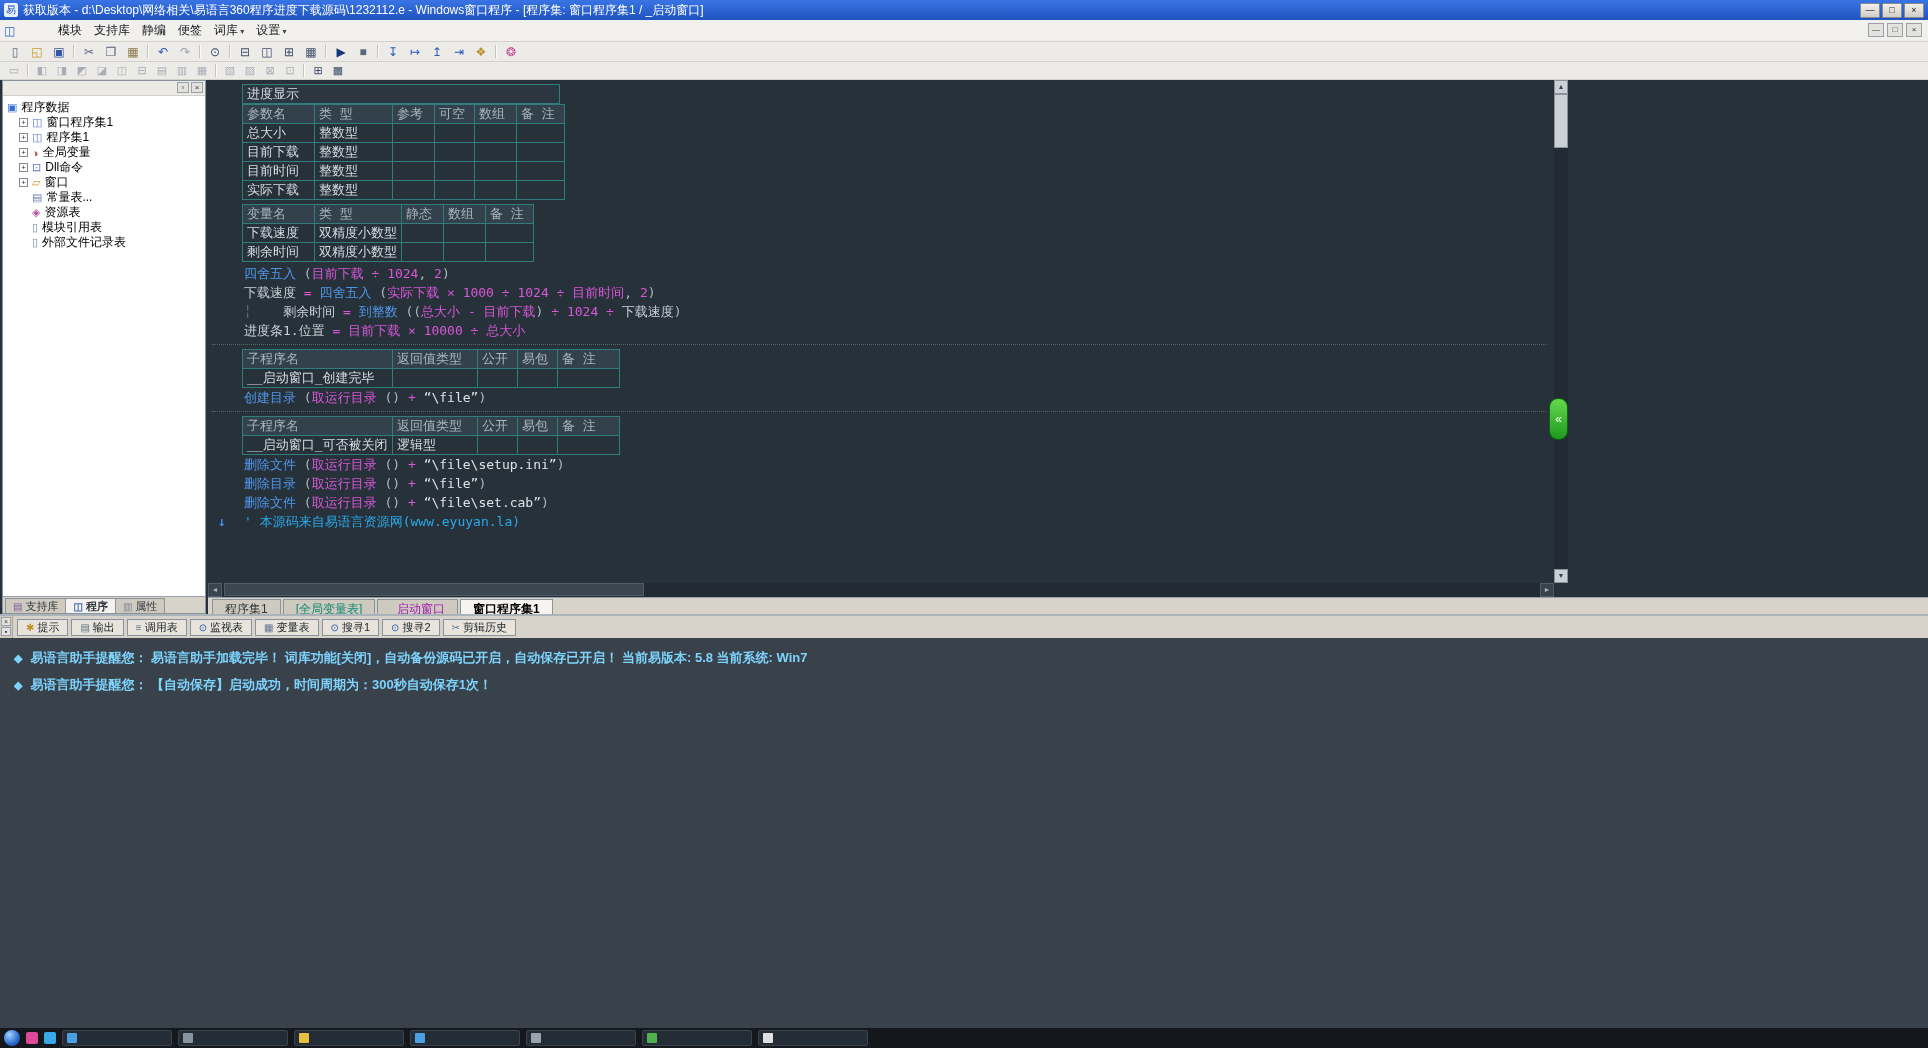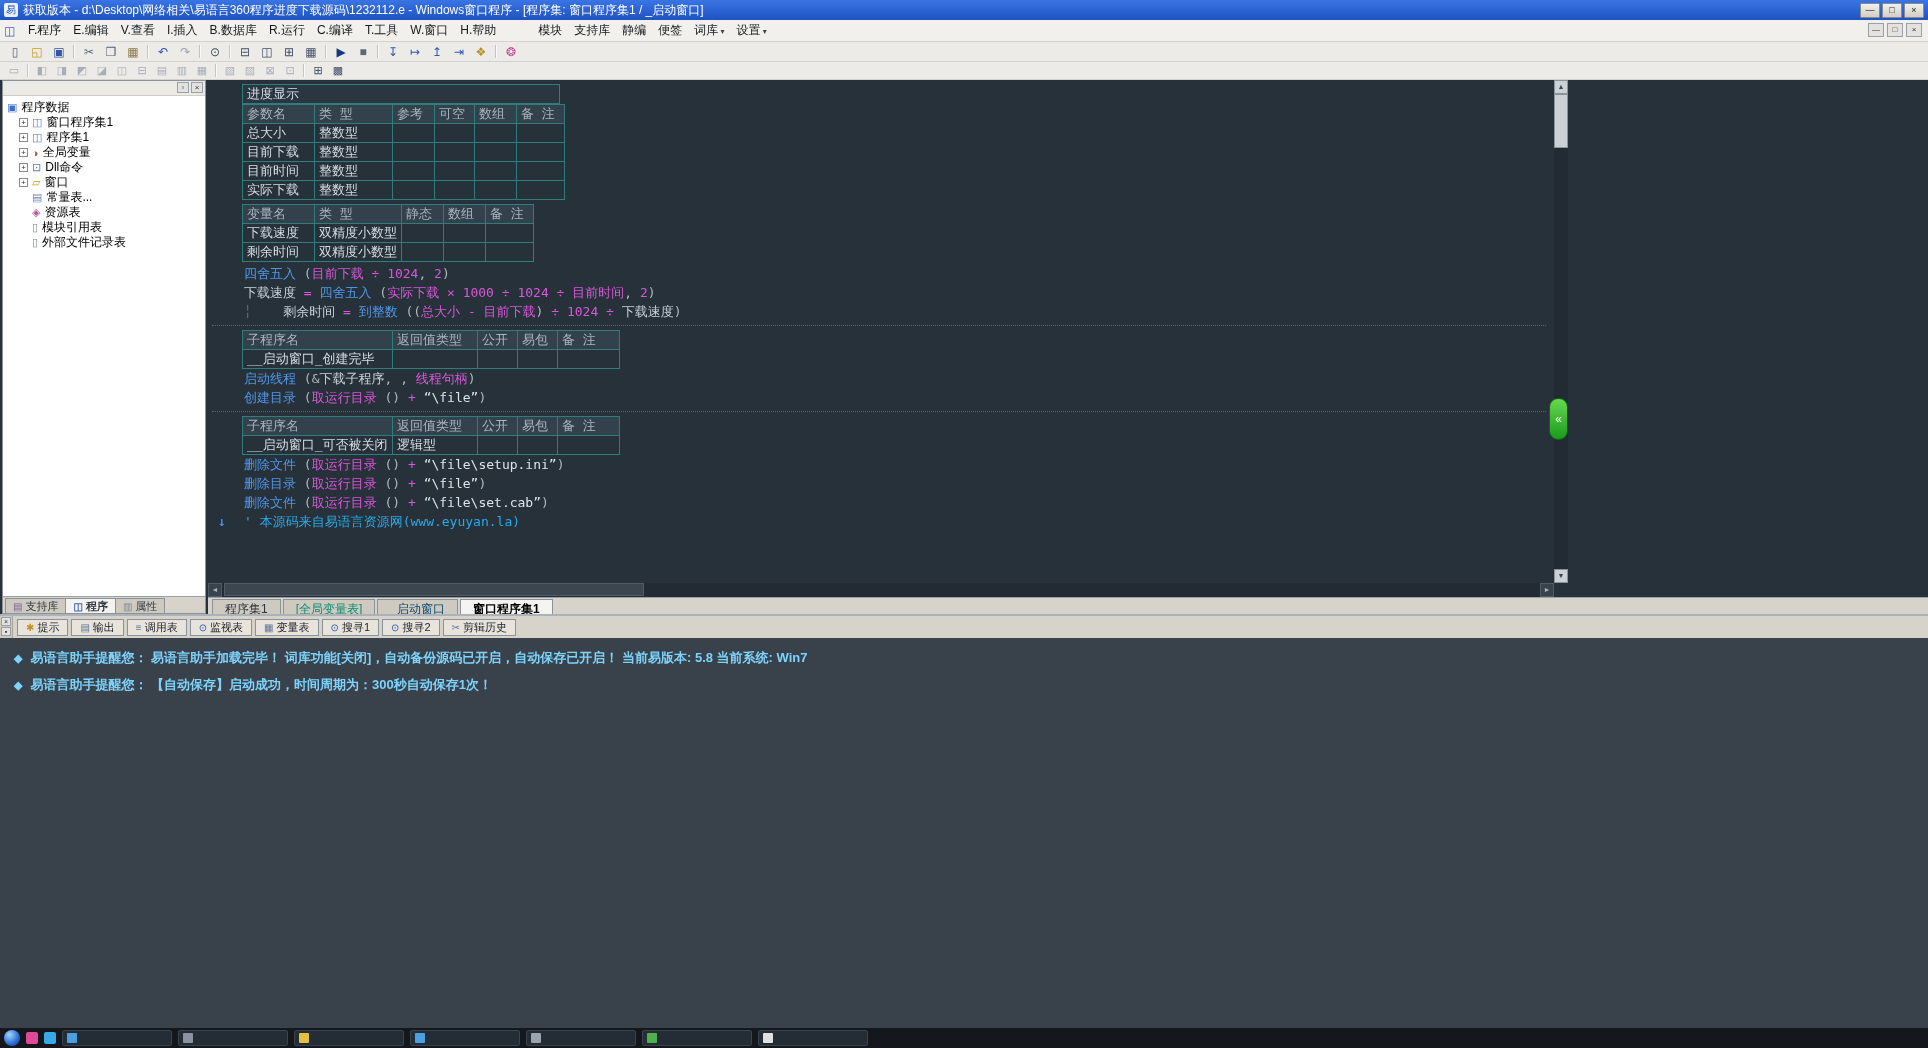--- a/index.html
+++ b/index.html
@@ -53,21 +53,21 @@
 .etable td{border:1px solid #2f7d7d;height:19px;padding:0 4px;color:#d5dde3;font-size:13px;white-space:nowrap;overflow:hidden;font-family:"DejaVu Sans Mono",monospace}
 .etable td.th{background:#33414d;color:#a9b5bf}
 .esep{height:9px;position:relative}
 .esep::before{content:"";position:absolute;left:-30px;right:4px;top:4px;border-top:1px dotted #5b656e}
 .code-line{height:19px;line-height:19px;white-space:pre;position:relative;padding-left:2px}
 .cmd{color:#4f96e8}.var{color:#d957d9}.lvar{color:#cad2d9}.op{color:#d957d9}.num{color:#d957d9}
 .pln{color:#aeb8c0}.str{color:#dde4ea}.cmt{color:#2aa9e8}.kw{color:#c9bb9e}.gd{color:#67717b}
 .lmarker{position:absolute;left:-24px;color:#4090f0;font-weight:bold}
 .editor-tabs{position:absolute;left:0;right:0;bottom:0;height:17px;background:#d7d3cb;border-top:1px solid #98a0a8;display:flex;align-items:flex-end;padding:0 4px}
 .etab{padding:1px 12px;font-size:12px;border:1px solid #8a929a;border-bottom:none;background:#cfcac0;margin-right:2px;height:15px;white-space:nowrap}
-.t-plain{color:#2e343a}.t-teal{color:#0f8a74}.t-blue{color:#0c4a6e}
+.t-plain{color:#2e343a}.t-teal{color:#0f8a74}.t-blue{color:#a21caf}
 .t-active{color:#000;background:#f6f4f0;font-weight:bold}
 
 .vscroll{position:absolute;left:1346px;top:0;width:14px;bottom:31px;display:flex;flex-direction:column;background:#222b33}
 .sc-btn{width:14px;height:14px;background:#ccd1d5;border:1px solid #8a929a;color:#3a424a;font-size:7px;line-height:12px;text-align:center;flex:none}
 .sc-track-v{flex:1;position:relative}
 .sc-thumb-v{position:absolute;top:0;left:0;width:14px;height:54px;background:#ccd1d5;border:1px solid #8a929a}
 .hscroll{position:absolute;left:0;bottom:17px;height:14px;width:1346px;display:flex;background:#222b33}
 .hscroll .sc-btn{background:#39434d;border-color:#525c66;color:#aab4bc}
 .sc-track-h{flex:1;position:relative}
 .sc-thumb-h{position:absolute;left:2px;top:0;height:13px;width:420px;background:#3c4650;border:1px solid #525c66}
@@ -100,32 +100,20 @@
     <span class="title-text">获取版本 - d:\Desktop\网络相关\易语言360程序进度下载源码\1232112.e - Windows窗口程序 - [程序集: 窗口程序集1 / _启动窗口]</span>
     <span class="win-btns">
         <span class="win-btn">—</span>
         <span class="win-btn">□</span>
         <span class="win-btn">×</span>
       </span>
   </div>
 
   <div class="menubar">
     <span class="mdi-ico">◫</span>
-    <span class="menu-items">
-        <span class="menu-item">F.程序</span>
-        <span class="menu-item">E.编辑</span>
-        <span class="menu-item">V.查看</span>
-        <span class="menu-item">I.插入</span>
-        <span class="menu-item">B.数据库</span>
-        <span class="menu-item">R.运行</span>
-        <span class="menu-item">C.编译</span>
-        <span class="menu-item">T.工具</span>
-        <span class="menu-item">W.窗口</span>
-        <span class="menu-item">H.帮助</span>
-      </span>
     <span class="menu-right">
         <span class="menu-item">模块</span>
         <span class="menu-item">支持库</span>
         <span class="menu-item">静编</span>
         <span class="menu-item">便签</span>
         <span class="menu-item">词库<span class="menu-arrow"> ▾</span></span>
         <span class="menu-item">设置<span class="menu-arrow"> ▾</span></span>
       </span>
     <span class="mdi-btns">
         <span class="mdi-btn">—</span>
@@ -405,40 +393,40 @@
                 <td style="width: 42px;"></td>
                 <td style="width: 42px;"></td>
                 <td style="width: 48px;"></td>
               </tr>
             </tbody>
           </table>
           <div class="egap" style="height: 2px;"></div>
           <div class="code-line"><span class="tok cmd">四舍五入</span><span class="tok pln"> (</span><span class="tok var">目前下载</span><span class="tok op"> ÷ </span><span class="tok num">1024</span><span class="tok pln">, </span><span class="tok num">2</span><span class="tok pln">)</span></div>
           <div class="code-line"><span class="tok lvar">下载速度</span><span class="tok op"> = </span><span class="tok cmd">四舍五入</span><span class="tok pln"> (</span><span class="tok var">实际下载</span><span class="tok op"> × </span><span class="tok num">1000</span><span class="tok op"> ÷ </span><span class="tok num">1024</span><span class="tok op"> ÷ </span><span class="tok var">目前时间</span><span class="tok pln">, </span><span class="tok num">2</span><span class="tok pln">)</span></div>
           <div class="code-line"><span class="tok gd">╎    </span><span class="tok lvar">剩余时间</span><span class="tok op"> = </span><span class="tok cmd">到整数</span><span class="tok pln"> ((</span><span class="tok var">总大小</span><span class="tok op"> - </span><span class="tok var">目前下载</span><span class="tok pln">) </span><span class="tok op">÷ </span><span class="tok num">1024</span><span class="tok op"> ÷ </span><span class="tok lvar">下载速度</span><span class="tok pln">)</span></div>
+          <div class="code-line"><span class="tok lvar">进度条1.位置</span><span class="tok op"> = </span><span class="tok var">目前下载</span><span class="tok op"> × </span><span class="tok num">10000</span><span class="tok op"> ÷ </span><span class="tok var">总大小</span></div>
           <div class="esep"></div>
           <table class="etable">
             <tbody>
               <tr>
                 <td class="th" style="width: 150px;">子程序名</td>
                 <td class="th" style="width: 85px;">返回值类型</td>
                 <td class="th" style="width: 40px;">公开</td>
                 <td class="th" style="width: 40px;">易包</td>
                 <td class="th" style="width: 62px;">备 注</td>
               </tr>
               <tr>
                 <td style="width: 150px;">__启动窗口_创建完毕</td>
                 <td style="width: 85px;"></td>
                 <td style="width: 40px;"></td>
                 <td style="width: 40px;"></td>
                 <td style="width: 62px;"></td>
               </tr>
             </tbody>
           </table>
-          <div class="code-line"><span class="tok cmd">启动线程</span><span class="tok pln"> (&amp;</span><span class="tok lvar">下载子程序</span><span class="tok pln">, , </span><span class="tok var">线程句柄</span><span class="tok pln">)</span></div>
           <div class="code-line"><span class="tok cmd">创建目录</span><span class="tok pln"> (</span><span class="tok var">取运行目录</span><span class="tok pln"> () </span><span class="tok op">+ </span><span class="tok str">“\file”</span><span class="tok pln">)</span></div>
           <div class="esep"></div>
           <table class="etable">
             <tbody>
               <tr>
                 <td class="th" style="width: 150px;">子程序名</td>
                 <td class="th" style="width: 85px;">返回值类型</td>
                 <td class="th" style="width: 40px;">公开</td>
                 <td class="th" style="width: 40px;">易包</td>
                 <td class="th" style="width: 62px;">备 注</td>

